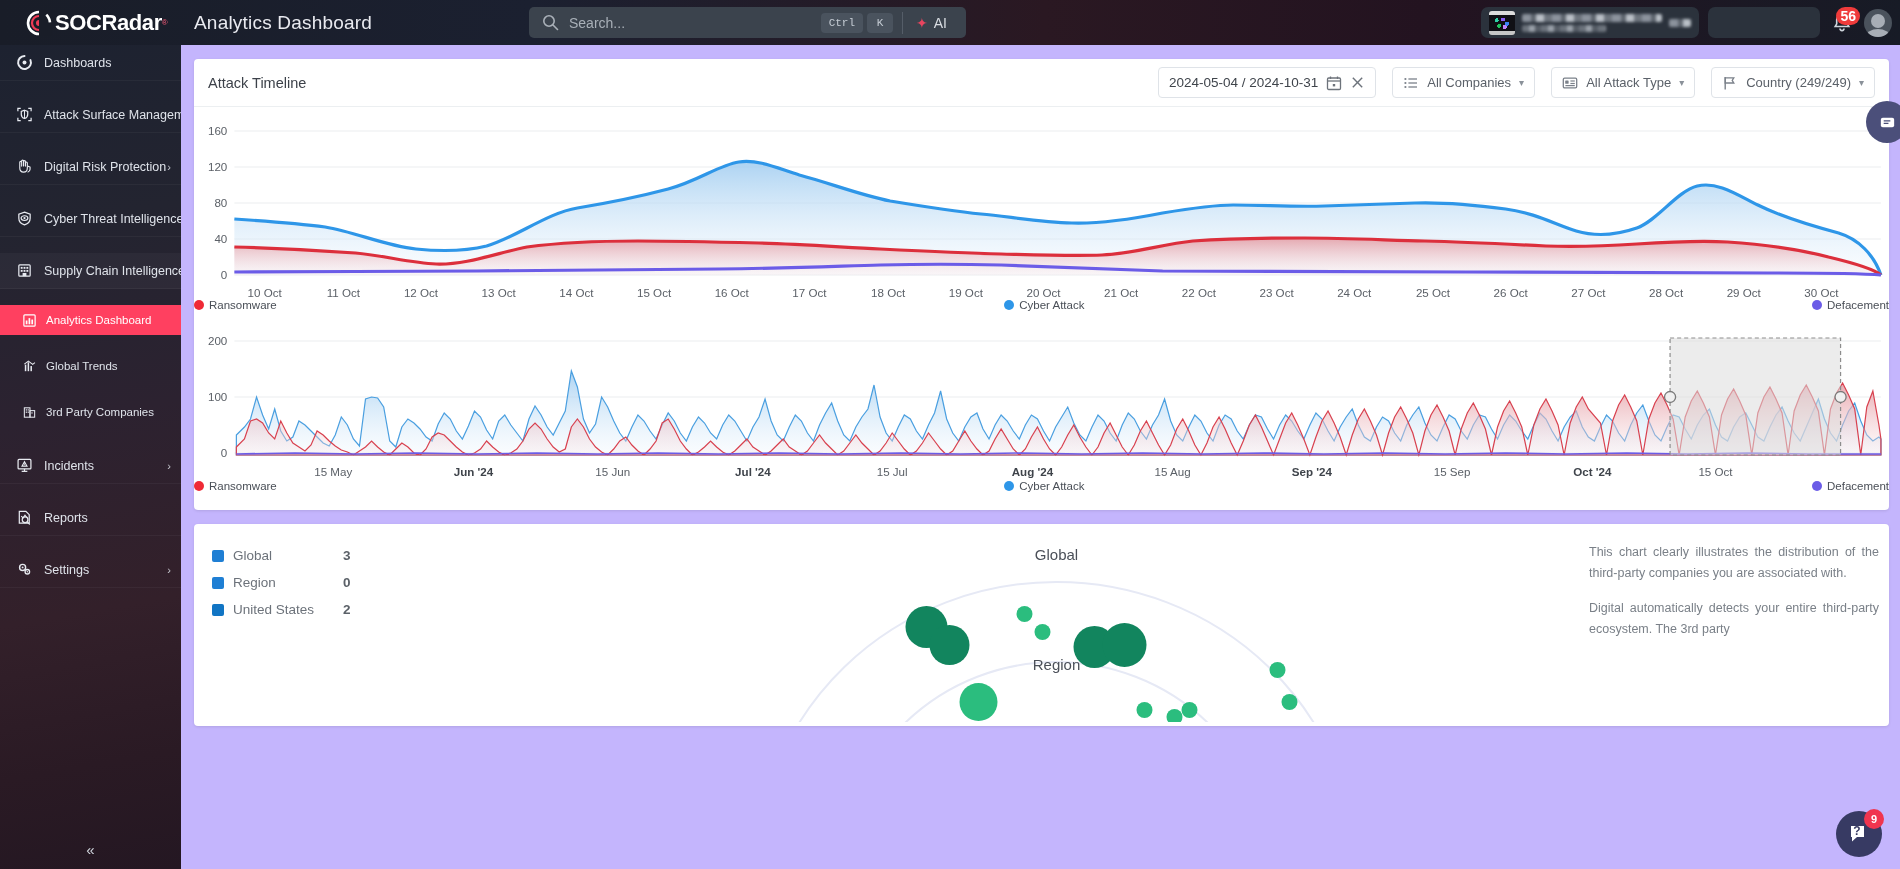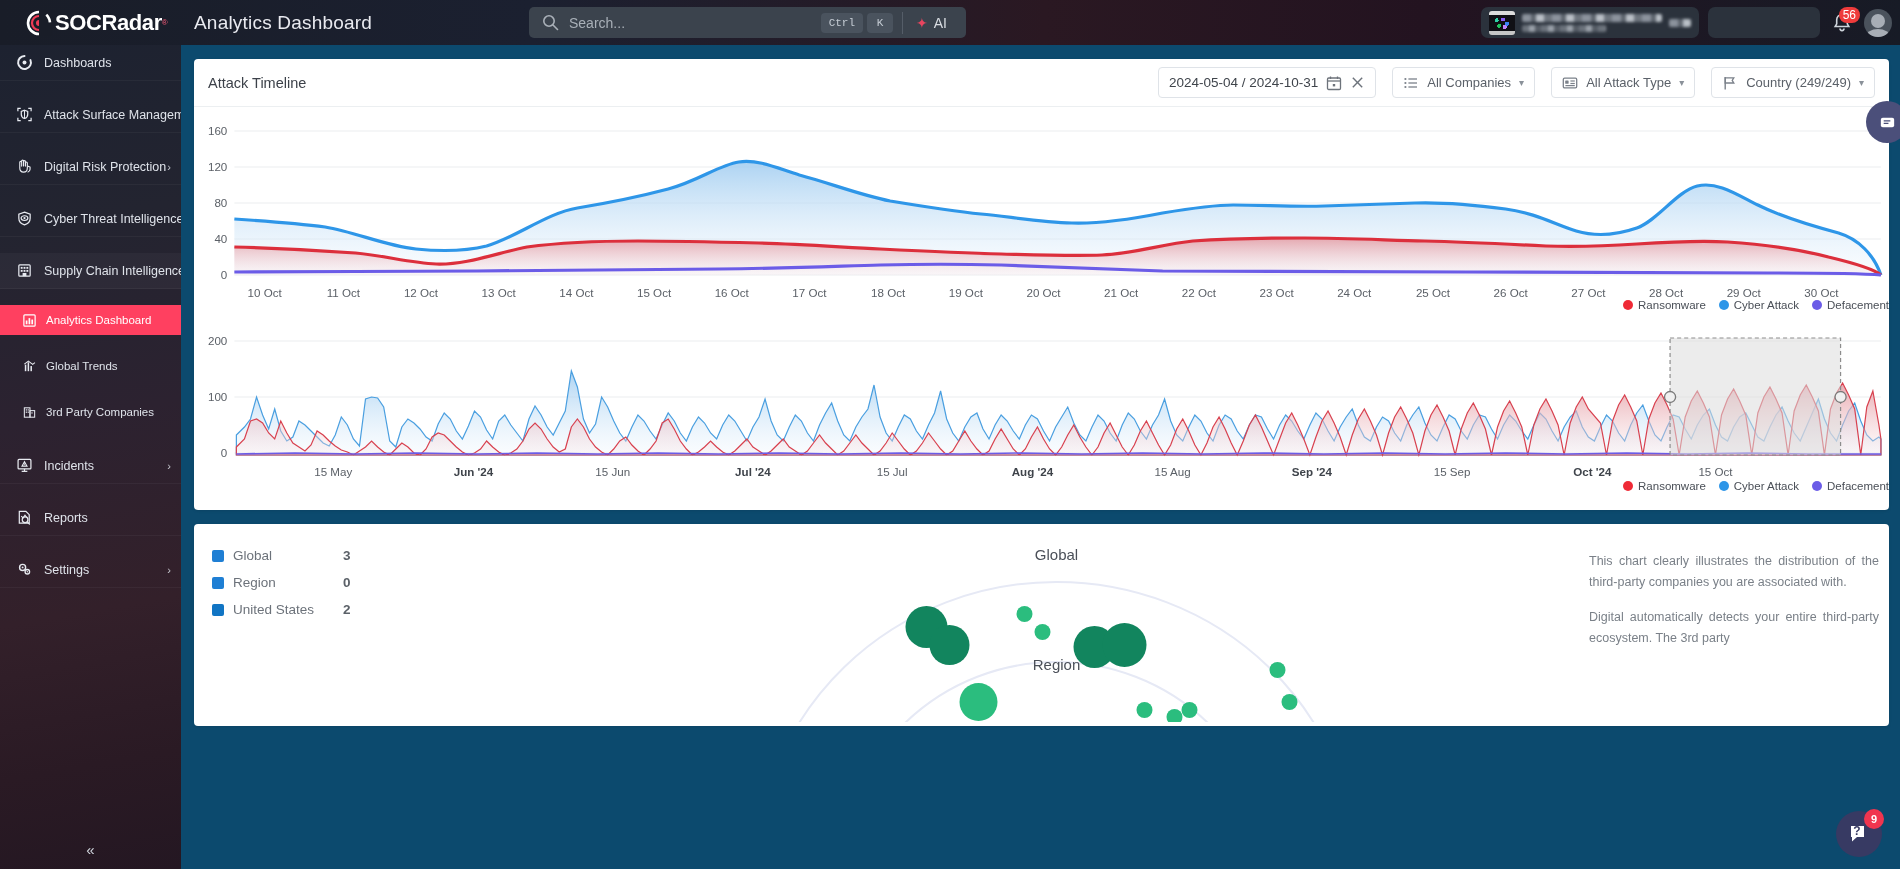--- a/index.html
+++ b/index.html
@@ -52,21 +52,21 @@
   }
   .blur-bar { height: 8px; border-radius: 2px; filter: blur(1.6px);
     background: repeating-linear-gradient(90deg,#8b929c 0 9px,#5d646d 9px 14px,#b9bfc6 14px 22px,#6e757e 22px 30px); }
   .blur-bar2 { height: 7px; border-radius: 2px; filter: blur(1.7px); margin-top: 3px;
     background: repeating-linear-gradient(90deg,#6b727b 0 7px,#9aa1a9 7px 13px,#555c65 13px 19px); }
   .green-blur { height: 11px; width: 96px; border-radius: 2px; filter: blur(1.4px);
     background: repeating-linear-gradient(90deg,#2f9e5e 0 11px,transparent 11px 16px,#3cae6c 16px 30px,transparent 30px 35px,#28build 0 0); }
   .bell { position: relative; width: 26px; height: 26px; }
   .badge-count {
     position: absolute; top: -3px; right: -5px; background: #ef3b3b; color: #fff;
-    font-size: 12px; border-radius: 9px; padding: 1px 4px; min-width: 17px; text-align: center; font-weight: normal;
+    font-size: 14px; border-radius: 9px; padding: 1px 4px; min-width: 17px; text-align: center; font-weight: bold;
   }
   .avatar-top { width: 28px; height: 28px; border-radius: 50%; background: #4a525c; position: relative; overflow:hidden; }
   .avatar-top::after{content:'';position:absolute;left:7px;top:5px;width:14px;height:14px;border-radius:50%;background:#a8aeb6;}
   .avatar-top::before{content:'';position:absolute;left:2px;top:20px;width:24px;height:16px;border-radius:50% 50% 0 0;background:#a8aeb6;}
 
   
   .body-row { flex: 1; display: flex; min-height: 0; }
 
   
   .sidebar {
@@ -82,52 +82,52 @@
   .nav-item .lbl { flex: 1; white-space: nowrap; }
   .nav-item .chev { opacity: .85; font-size: 11px; }
   .nav-item.sub { padding-left: 20px; font-size: 11.5px; height: 30px; border-bottom: none; }
   .nav-item.sub .ico { width: 18px; flex: 0 0 18px; margin-right: 8px; }
   .nav-item.active { background: #ff4060; color: #fff; }
   .nav-item.group-open { background: rgba(255,255,255,0.035); }
   .sidebar-spacer { flex: 1; }
   .collapse-btn { height: 40px; display: flex; align-items: center; justify-content: center; color: #cfd4dc; font-size: 15px; }
 
   
-  .main { flex: 1; min-width: 0; overflow: hidden; background: #0c4a6e; padding: 14px 11px 16px 13px; position: relative; }
+  .main { flex: 1; min-width: 0; overflow: hidden; background: #c4b5fd; padding: 14px 11px 16px 13px; position: relative; }
   .card { background: #fff; border-radius: 4px; box-shadow: 0 1px 3px rgba(0,0,0,.10); }
   .card-head { height: 48px; display: flex; align-items: center; padding: 0 14px; border-bottom: 1px solid #eceff1; }
   .card-title { font-size: 14.5px; color: #3c4149; }
   .head-tools { margin-left: auto; display: flex; align-items: center; gap: 16px; }
   .ctrl {
     height: 31px; border: 1px solid #dfe3e8; border-radius: 4px; display: flex; align-items: center;
     padding: 0 10px; gap: 8px; font-size: 13px; color: #5b6169; background: #fff;
   }
   .ctrl .ic { display: flex; align-items: center; color: #888f98; }
   .date-val { font-size: 13.5px; color: #3f444b; }
   .chev-d { font-size: 10px; color: #8a9199; }
 
   .chart-body { padding: 6px 0 4px 0; }
 
   
   .chart-svg { display: block; width: 100%; }
-  .legend { display: flex; justify-content: flex-end; gap: 13px; margin-top: -4px; }
+  .legend { display: flex; justify-content: space-between; gap: 13px; margin-top: -4px; }
   .legend-item { display: flex; align-items: center; gap: 5px; font-size: 11.5px; color: #4a4f57; }
   .dot { width: 10px; height: 10px; border-radius: 50%; }
 
   
   .radar-card { margin-top: 14px; }
   .radar-row { display: flex; padding: 18px 0 0 0; }
   .radar-legend { width: 330px; padding-left: 18px; }
   .rl-row { display: flex; align-items: center; height: 27px; font-size: 13.5px; color: #6c727a; }
   .rl-sq { width: 12px; height: 12px; border-radius: 2px; margin-right: 9px; }
   .rl-name { width: 110px; }
   .rl-val { font-weight: bold; color: #5b6168; }
   .radar-mid { flex: 1; position: relative; }
   .radar-text { width: 300px; padding-right: 10px; font-size: 12.5px; color: #7a8088; line-height: 21px; text-align: justify; }
-  .radar-text p { margin-bottom: 14px; margin-top: 9px; }
+  .radar-text p { margin-bottom: 14px; }
 
   .side-tab {
     position: absolute; right: -8px; top: 56px; width: 42px; height: 42px; border-radius: 50%;
     background: #4b4f7a; display: flex; align-items: center; justify-content: center; z-index: 30;
   }
   .help-fab {
     position: absolute; right: 18px; bottom: 12px; width: 46px; height: 46px; border-radius: 50%;
     background: #373a63; display: flex; align-items: center; justify-content: center; z-index: 35;
   }
   .help-badge {

